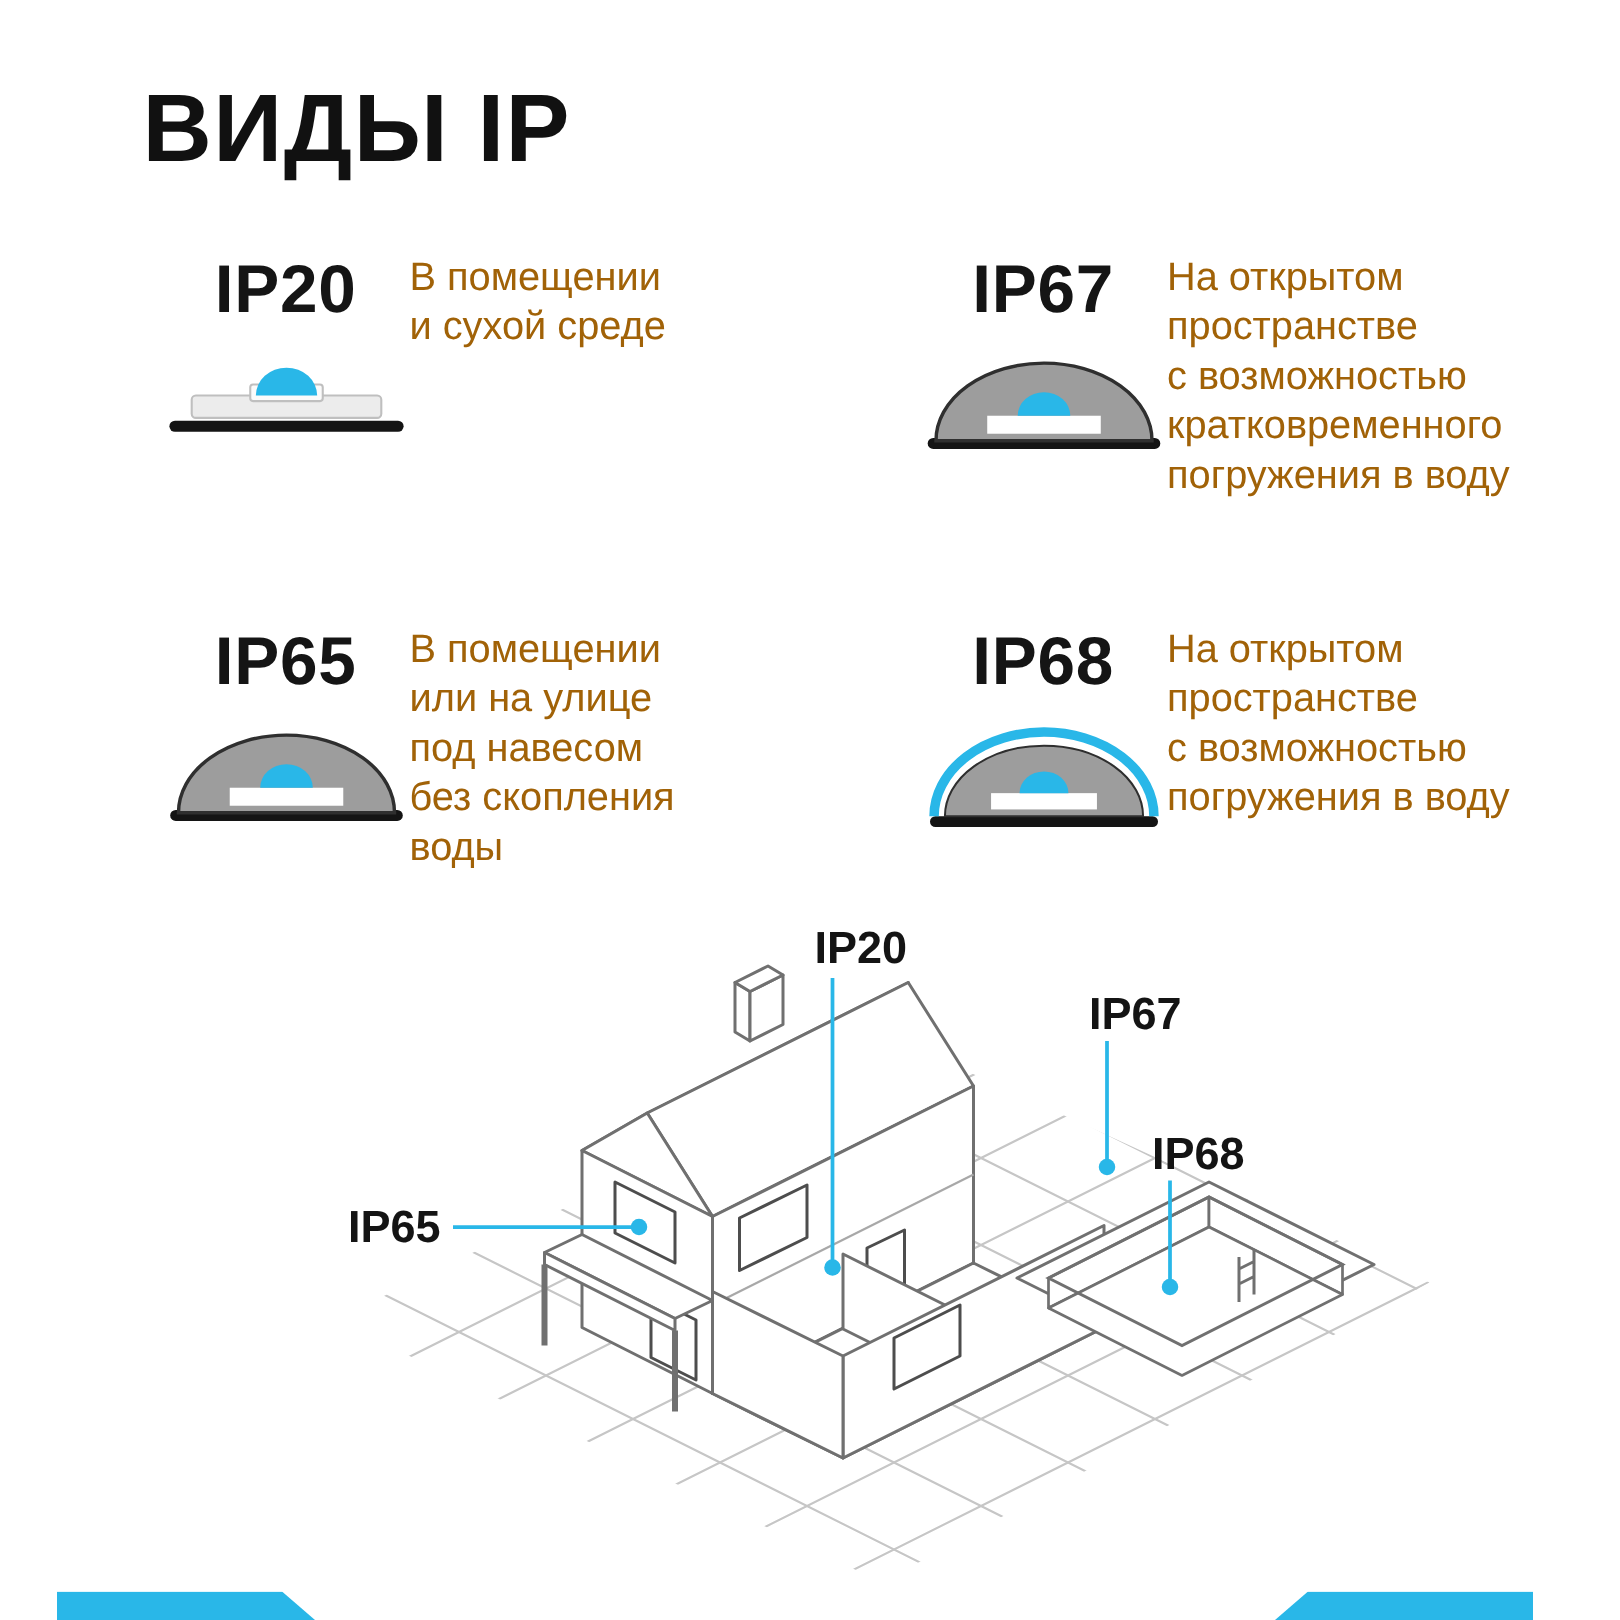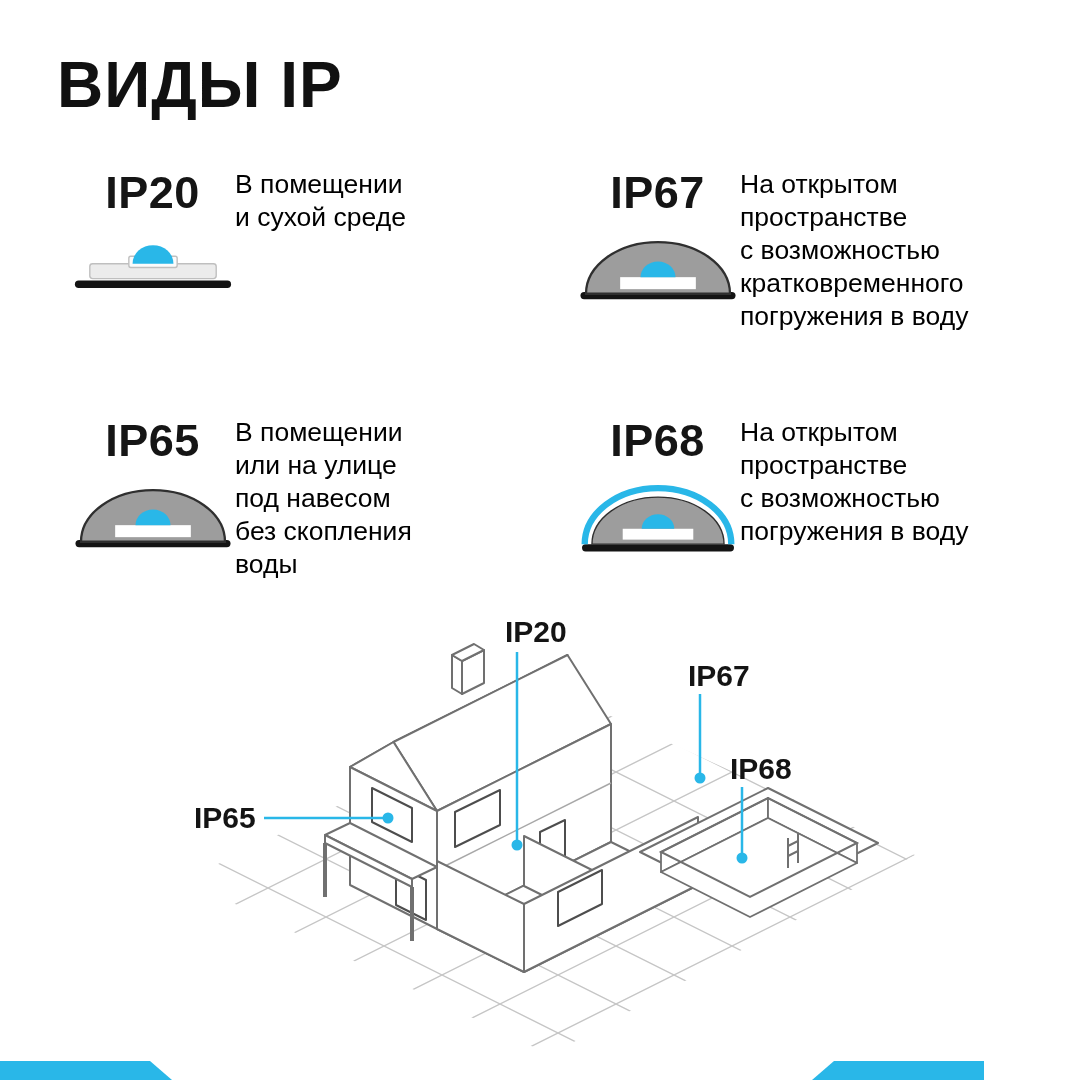--- a/index.html
+++ b/index.html
@@ -1,26 +1,26 @@
 <!DOCTYPE html>
 <html><head>
 <meta charset="utf-8">
 <style>
   * { margin:0; padding:0; box-sizing:border-box; }
   html,body { width:1080px; height:1080px; }
   body { background:#ffffff; font-family:"Liberation Sans", sans-serif; color:#161616; }
-  .page { position:relative; width:984px; height:1080px; background:#fff; overflow:hidden; }
+  .page { position:relative; width:984px; height:1080px; background:#fff; overflow:hidden;margin-left:38px; }
 
   .title { position:absolute; left:57px; top:48px; font-size:64px; font-weight:800; letter-spacing:1px; color:#111; }
 
   .card { position:absolute; display:flex; width:480px; }
   .card .left-col { flex:0 0 165px; display:flex; flex-direction:column; align-items:center; gap:16px; }
   .code { font-size:45px; font-weight:800; letter-spacing:.5px; color:#151515; line-height:1; margin-top:4px; }
   .icon { display:block; }
-  .desc { font-size:26.5px; line-height:33px; font-weight:500; color:#000000; white-space:pre-line; padding-top:2px; }
+  .desc { font-size:26.5px; line-height:33px; font-weight:500; color:#a16207; white-space:pre-line; padding-top:2px; }
 
   .card-1 { left:70px;  top:166px; }
   .card-2 { left:575px; top:166px; }
   .card-3 { left:70px;  top:414px; }
   .card-4 { left:575px; top:414px; }
 
   .diagram { position:absolute; inset:0; width:1080px; height:1080px; }
   .diagram .grid { stroke:#c6c6c6; stroke-width:1.4; fill:none; }
   .diagram .struct { fill:#ffffff; stroke:#707070; stroke-width:2; stroke-linejoin:round; }
   .diagram .thin { fill:#ffffff; stroke:#707070; stroke-width:1.8; stroke-linejoin:round; }

